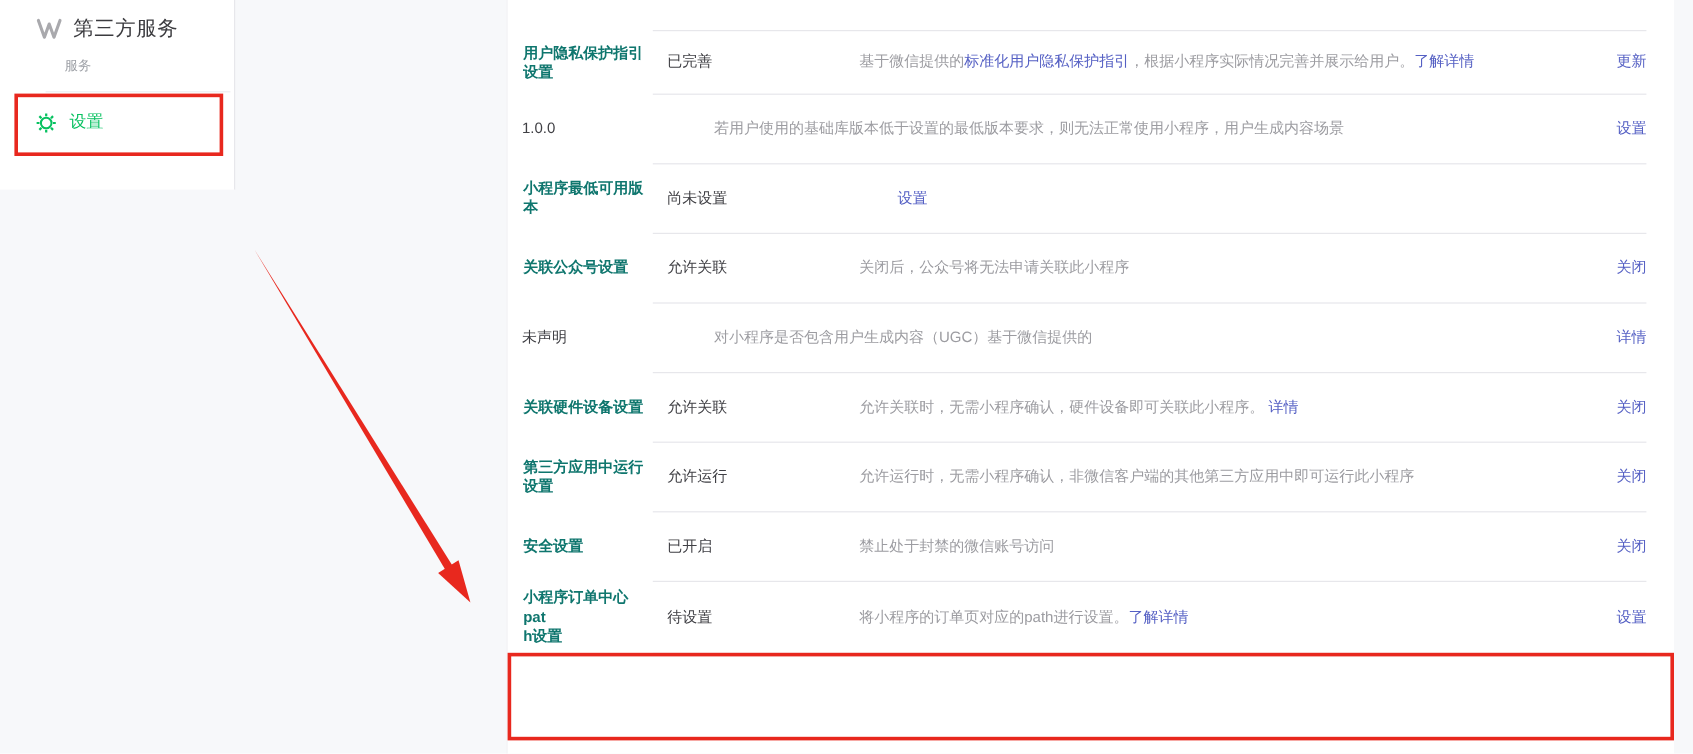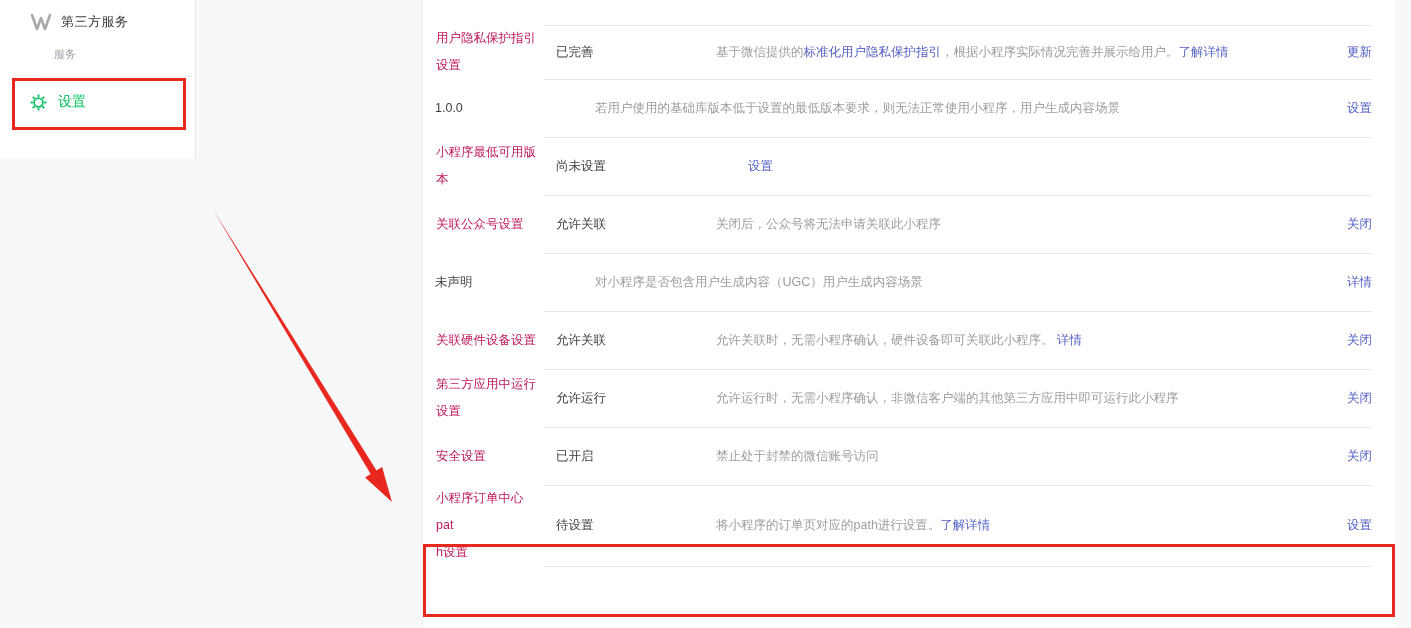--- a/index.html
+++ b/index.html
@@ -8,21 +8,21 @@
     background:#f7f8fa;
     font-family:"Liberation Sans","DejaVu Sans",sans-serif;
     -webkit-font-smoothing:antialiased;
   }
   
   .sidebar{
     position:absolute;left:0;top:0;width:195px;height:158px;
     background:#ffffff;border-right:1px solid #e7e7eb;
   }
   .logo-row{position:absolute;left:30px;top:12px;display:flex;align-items:center;gap:9px;}
-  .logo-row .title{font-size:13px;color:#3b3b3f;letter-spacing:.5px;}
+  .logo-row .title{font-size:17px;color:#3b3b3f;letter-spacing:.5px;}
   .section-label{position:absolute;left:54px;top:47px;font-size:11px;color:#9da0a6;text-align:center;}
   .side-divider{position:absolute;left:38px;top:76px;width:154px;height:1px;background:#ededf0;}
   .nav-settings{
     position:absolute;left:30px;top:93px;display:flex;align-items:center;gap:11px;
     font-size:14px;color:var(--green);cursor:pointer;
   }
   
   .red-box-sidebar{
     position:absolute;left:12px;top:78px;width:168px;height:46px;
     border:3px solid var(--red);pointer-events:none;z-index:5;
@@ -44,21 +44,21 @@
   .row::before{
     content:"";position:absolute;top:0;left:121px;right:23px;height:1px;background:#e7e7eb;
   }
   .row.no-divider::before{display:none;}
   .bottom-divider{position:relative;height:1px;}
   .bottom-divider::before{
     content:"";position:absolute;top:0;left:121px;right:23px;height:1px;background:#e7e7eb;
   }
   .c-label{
     width:121px;box-sizing:border-box;padding:0 8px 0 13px;
-    font-size:12.5px;line-height:27px;color:#be185d;white-space:pre-line;flex-shrink:0;
+    font-size:12.5px;line-height:16px;color:#0f766e;white-space:pre-line;flex-shrink:0;font-weight:bold;
   }
   .c-value{
     width:160px;box-sizing:border-box;padding-left:12px;
     font-size:12.5px;color:#404045;flex-shrink:0;
   }
   .c-desc{
     flex:1;box-sizing:border-box;padding-left:12px;padding-right:6px;
     font-size:12.5px;line-height:21px;color:#9c9ca1;white-space:pre-line;
   }
   .c-desc .lnk{color:var(--link);cursor:pointer;}
@@ -133,21 +133,21 @@
     <div class="c-action">设置</div>
   </div>
       <div class="row">
     <div class="c-label">关联公众号设置</div>
     <div class="c-value">允许关联</div>
     <div class="c-desc"><span>关闭后，公众号将无法申请关联此小程序</span></div>
     <div class="c-action">关闭</div>
   </div>
       <div class="row">
     <div class="c-value">未声明</div>
-    <div class="c-desc"><span>对小程序是否包含用户生成内容（UGC）用户生成内容场景</span></div>
+    <div class="c-desc"><span>对小程序是否包含用户生成内容（UGC）基于微信提供的</span></div>
     <div class="c-action">详情</div>
   </div>
       <div class="row">
     <div class="c-label">关联硬件设备设置</div>
     <div class="c-value">允许关联</div>
     <div class="c-desc"><span>允许关联时，无需小程序确认，硬件设备即可关联此小程序。 </span><span class="lnk">详情</span></div>
     <div class="c-action">关闭</div>
   </div>
       <div class="row">
     <div class="c-label">第三方应用中运行

